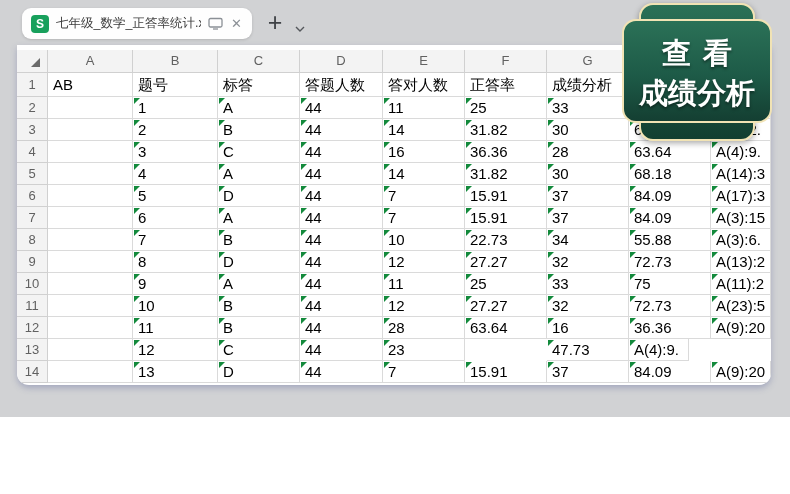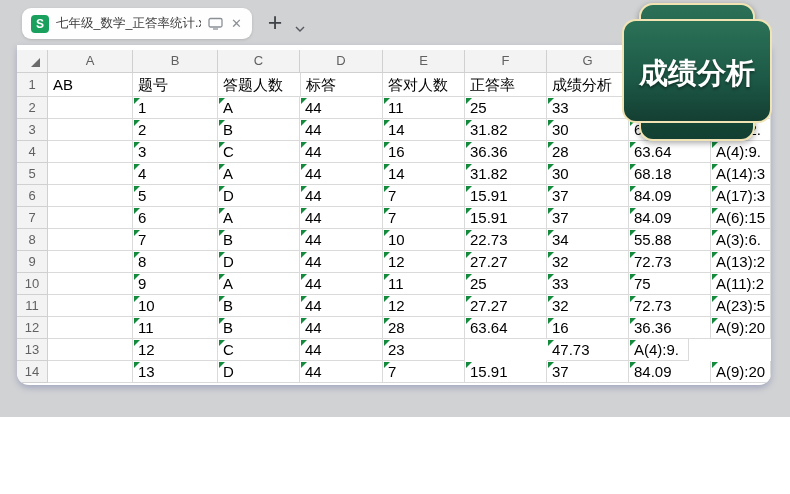--- a/index.html
+++ b/index.html
@@ -80,22 +80,22 @@
           <div class="cell colhead" style="width: 82px;">E</div>
           <div class="cell colhead" style="width: 82px;">F</div>
           <div class="cell colhead" style="width: 82px;">G</div>
           <div class="cell colhead" style="width: 82px;"></div>
           <div class="cell colhead" style="width: 60px;"></div>
         </div>
         <div class="grid-row" style="height: 24px;">
           <div class="cell rowhead" style="width: 31px; line-height: 24px;">1</div>
           <div class="cell" style="width: 85px; line-height: 24px;">AB</div>
           <div class="cell" style="width: 85px; line-height: 24px;">题号</div>
+          <div class="cell" style="width: 82px; line-height: 24px;">标答</div>
           <div class="cell" style="width: 83px; line-height: 24px;">答题人数</div>
-          <div class="cell" style="width: 82px; line-height: 24px;">标答</div>
           <div class="cell" style="width: 82px; line-height: 24px;">答对人数</div>
           <div class="cell" style="width: 82px; line-height: 24px;">正答率</div>
           <div class="cell" style="width: 82px; line-height: 24px;">成绩分析</div>
           <div class="cell" style="width: 82px; line-height: 24px;"></div>
           <div class="cell" style="width: 60px; line-height: 24px;"></div>
         </div>
         <div class="grid-row" style="height: 22px;">
           <div class="cell rowhead" style="width: 31px; line-height: 22px;">2</div>
           <div class="cell" style="width: 85px; line-height: 22px;"></div>
           <div class="cell tri" style="width: 85px; line-height: 22px;">1</div>
@@ -158,21 +158,21 @@
         <div class="grid-row" style="height: 22px;">
           <div class="cell rowhead" style="width: 31px; line-height: 22px;">7</div>
           <div class="cell" style="width: 85px; line-height: 22px;"></div>
           <div class="cell tri" style="width: 85px; line-height: 22px;">6</div>
           <div class="cell tri" style="width: 82px; line-height: 22px;">A</div>
           <div class="cell tri" style="width: 83px; line-height: 22px;">44</div>
           <div class="cell tri" style="width: 82px; line-height: 22px;">7</div>
           <div class="cell tri" style="width: 82px; line-height: 22px;">15.91</div>
           <div class="cell tri" style="width: 82px; line-height: 22px;">37</div>
           <div class="cell tri" style="width: 82px; line-height: 22px;">84.09</div>
-          <div class="cell tri" style="width: 60px; line-height: 22px;">A(6):15</div>
+          <div class="cell tri" style="width: 60px; line-height: 22px;">A(3):15</div>
         </div>
         <div class="grid-row" style="height: 22px;">
           <div class="cell rowhead" style="width: 31px; line-height: 22px;">8</div>
           <div class="cell" style="width: 85px; line-height: 22px;"></div>
           <div class="cell tri" style="width: 85px; line-height: 22px;">7</div>
           <div class="cell tri" style="width: 82px; line-height: 22px;">B</div>
           <div class="cell tri" style="width: 83px; line-height: 22px;">44</div>
           <div class="cell tri" style="width: 82px; line-height: 22px;">10</div>
           <div class="cell tri" style="width: 82px; line-height: 22px;">22.73</div>
           <div class="cell tri" style="width: 82px; line-height: 22px;">34</div>
@@ -251,15 +251,16 @@
           <div class="cell tri" style="width: 60px; line-height: 22px;">A(9):20</div>
         </div>
       </div>
   </div>
 
 </div>
 
 <div class="badge">
   <div class="badge-back"></div>
   <div class="badge-front">
+    <div class="badge-line l1">查看</div>
     <div class="badge-line">成绩分析</div>
   </div>
 </div>
 
 </body></html>

